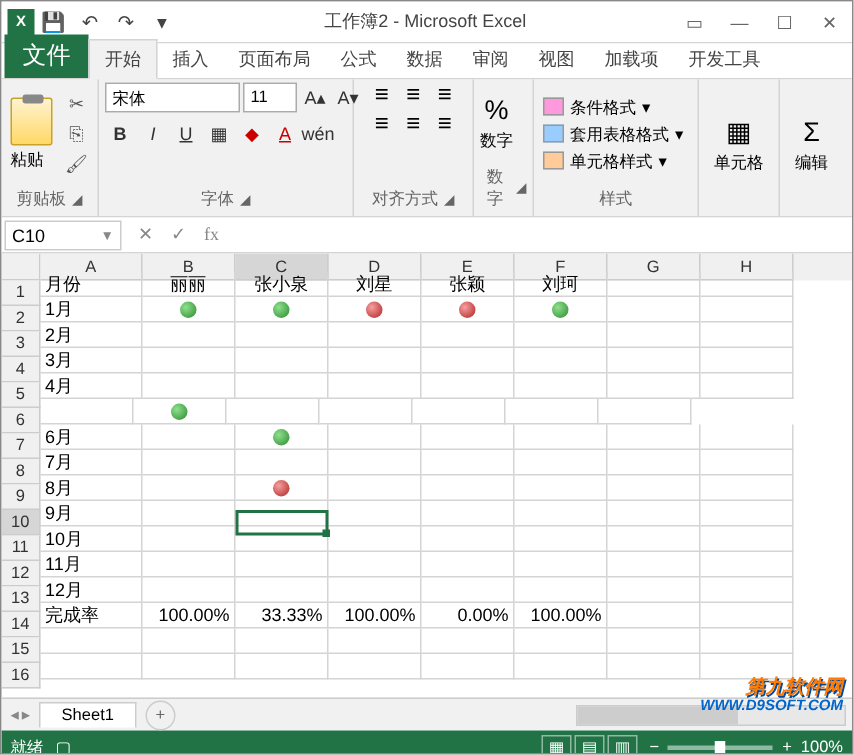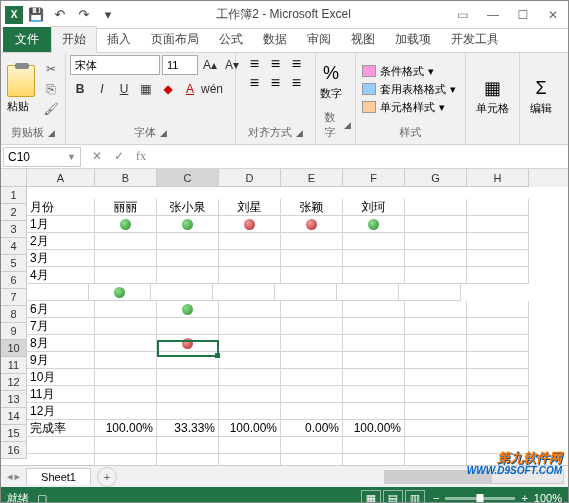--- a/index.html
+++ b/index.html
@@ -9,21 +9,21 @@
 .titlebar { height: 28px; background: #fff; display: flex; align-items: center; border-bottom: 1px solid #d4d4d4; }
 .qat { display: flex; align-items: center; gap: 2px; padding-left: 4px; }
 .excel-icon { width: 18px; height: 18px; background: #217346; color: #fff; font-size: 10px; font-weight: bold; display: flex; align-items: center; justify-content: center; }
 .qat-btn { width: 22px; height: 22px; display: flex; align-items: center; justify-content: center; color: #444; font-size: 13px; cursor: pointer; }
 .title { flex: 1; text-align: center; font-size: 12px; color: #444; }
 .win-controls { display: flex; }
 .win-btn { width: 30px; height: 22px; display: flex; align-items: center; justify-content: center; color: #666; font-size: 12px; cursor: pointer; }
 
 
 .ribbon-tabs { height: 24px; background: #fff; display: flex; align-items: flex-end; padding-left: 2px; border-bottom: 1px solid #d4d4d4; }
-.file-tab { background: #217346; color: #fff; padding: 4px 12px; font-size: 12px; cursor: pointer; }
+.file-tab { background: #217346; color: #fff; padding: 4px 12px; font-size: 16px; cursor: pointer; }
 .tab { padding: 4px 10px; font-size: 12px; color: #444; cursor: pointer; }
 .tab.active { border: 1px solid #d4d4d4; border-bottom: 1px solid #f1f1f1; background: #f1f1f1; margin-bottom: -1px; }
 .ribbon-tabs .spacer { flex: 1; }
 
 
 .ribbon { height: 92px; background: #f1f1f1; border-bottom: 1px solid #d4d4d4; display: flex; }
 .group { border-right: 1px solid #d4d4d4; display: flex; flex-direction: column; padding: 2px 4px; }
 .group-body { flex: 1; display: flex; align-items: center; }
 .group-label { font-size: 11px; color: #666; text-align: center; padding: 2px 0; display: flex; justify-content: center; align-items: center; gap: 4px; }
 .dialog-launcher { font-size: 9px; color: #666; cursor: pointer; }
@@ -59,21 +59,21 @@
 .fx-label { font-family: serif; }
 .formula-input { flex: 1; border: none; height: 20px; font-size: 12px; padding: 0 4px; outline: none; }
 
 
 .grid-area { position: relative; height: 296px; overflow: hidden; }
 .corner { position: absolute; top: 0; left: 0; width: 26px; height: 18px; background: #f0f0f0; border-right: 1px solid #ccc; border-bottom: 1px solid #ccc; }
 .col-headers { position: absolute; top: 0; left: 26px; right: 0; height: 18px; display: flex; background: #f0f0f0; }
 .col-h { border-right: 1px solid #ccc; border-bottom: 1px solid #ccc; font-size: 11px; color: #333; display: flex; align-items: center; justify-content: center; }
 .row-headers { position: absolute; top: 18px; left: 0; width: 26px; }
 .row-h { height: 17px; border-right: 1px solid #ccc; border-bottom: 1px solid #ccc; font-size: 11px; color: #333; display: flex; align-items: center; justify-content: center; background: #f0f0f0; }
-.cells { position: absolute; top: 30px; left: 26px; right: 0; border-radius: 30px; }
+.cells { position: absolute; top: 12px; left: 26px; right: 0; border-radius: 30px; }
 .row { display: flex; height: 17px; }
 .cell { border-right: 1px solid #d4d4d4; border-bottom: 1px solid #d4d4d4; font-size: 12px; padding: 0 3px; display: flex; align-items: center; overflow: hidden; white-space: nowrap; position: relative; }
 .cell.center { justify-content: center; }
 .cell.right { justify-content: flex-end; }
 .dot { width: 11px; height: 11px; border-radius: 50%; }
 .dot.green { background: radial-gradient(circle at 35% 35%, #8fe08f, #2a8a2a); }
 .dot.red { background: radial-gradient(circle at 35% 35%, #f5a0a0, #b02020); }
 .active-cell { position: absolute; border: 2px solid #217346; pointer-events: none; }
 .active-cell::after { content: ""; position: absolute; right: -3px; bottom: -3px; width: 5px; height: 5px; background: #217346; }
 

